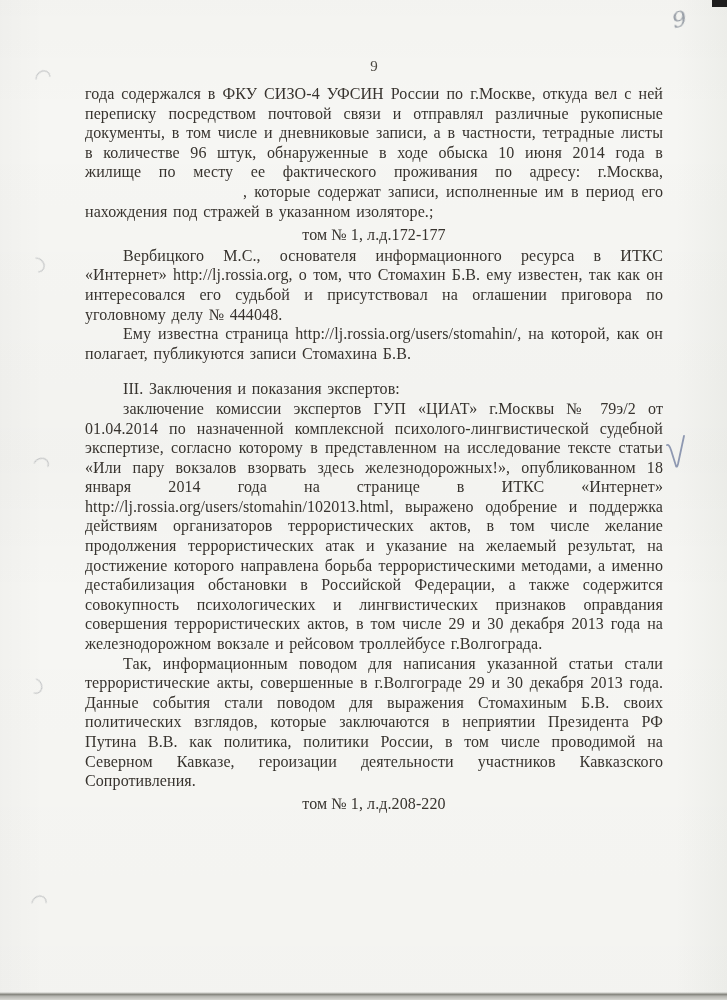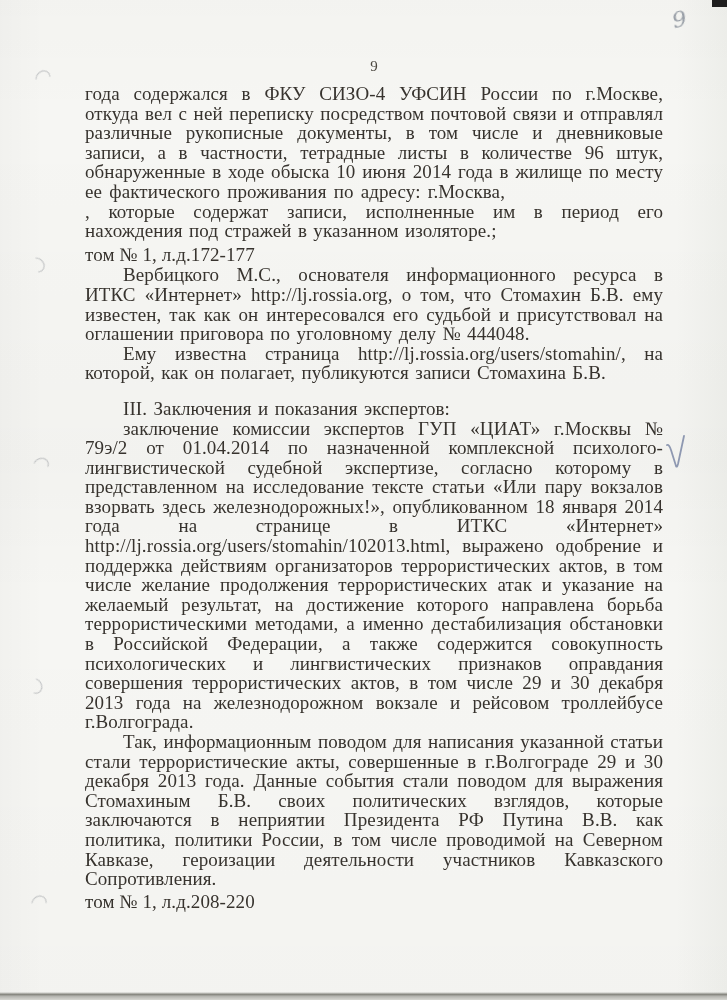--- a/index.html
+++ b/index.html
@@ -27,26 +27,26 @@
   }
   .corner-patch{
     position:absolute;right:0;top:0;width:15px;height:7px;background:#1e1e1e;
   }
   .scan-bottom-edge{
     position:absolute;left:0;right:0;bottom:0;height:8px;
     background:linear-gradient(180deg, rgba(0,0,0,0) 0%, #86867f 30%, #b5b5b0 55%, #d8d8d3 100%);
   }
   .text-column{
     position:absolute;left:85px;top:84px;width:578px;
-    color:#37332e;font-size:19px;line-height:19.6px;letter-spacing:0.1px;
+    color:#37332e;font-size:16px;line-height:19.6px;letter-spacing:0.1px;
   }
   p{margin:0;}
   .para{text-align:justify;word-spacing:1.5px;}
   .indent{text-indent:38px;}
-  .citation{margin-top:3px;}
+  .citation{text-align:center;margin-top:3px;}
   .gap-before-verbitsky{margin-top:1px;}
   .gap-before-heading{margin-top:16px;}
   .gap-before-citation1{margin-top:4px;}
   .redaction-gap{display:inline-block;width:158px;height:1px;}
   .staple{
     position:absolute;width:12px;height:14px;border-radius:50%;
     border:1.6px solid rgba(128,134,140,0.45);
     border-right-color:transparent;border-bottom-color:transparent;
     transform:rotate(40deg);filter:blur(0.5px);
   }

